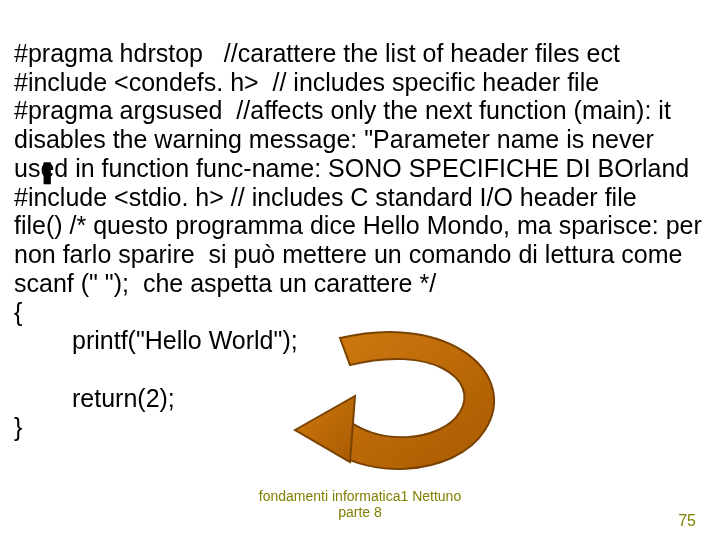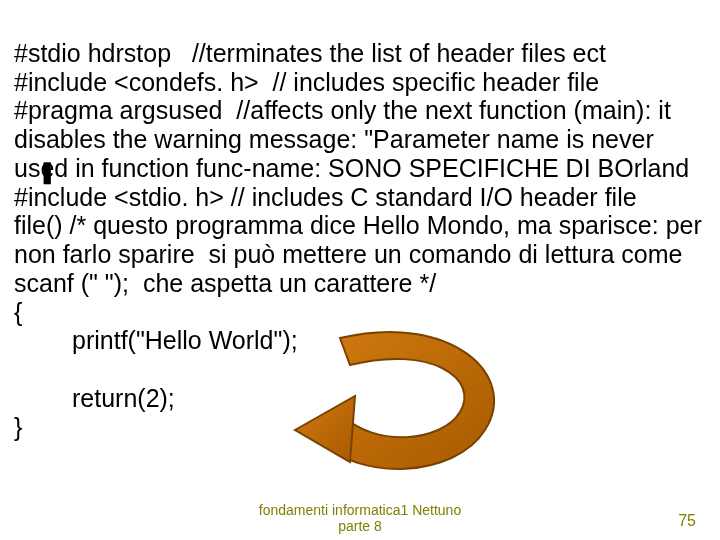--- a/index.html
+++ b/index.html
@@ -54,21 +54,21 @@
     position: absolute;
     left: 280px;
     top: 320px;
     width: 230px;
     height: 160px;
     z-index: 5;
   }
 
   .footer-center {
     position: absolute;
-    bottom: 6px;
+    bottom: 20px;
     left: 0;
     width: 720px;
     text-align: center;
     color: #808000;
     font-size: 14px;
     line-height: 1.15;
   }
   .footer-right {
     position: absolute;
     bottom: 10px;
@@ -82,21 +82,21 @@
 
 <div class="slide">
 
   <div class="hl hl1"></div>
   <div class="hl hl2"></div>
   <div class="hl hl3"></div>
 
   <div class="bullet-marker">❚</div>
 
   <div class="code-text">
-<span>#stdio hdrstop   //terminates the list of header files ect</span>
+<span>#pragma hdrstop   //carattere the list of header files ect</span>
 <span>#include &lt;condefs. h&gt;  // includes specific header file</span>
 <span>#pragma argsused  //affects only the next function (main): it disables the warning message: "Parameter name is never used in function func-name: SONO SPECIFICHE DI BOrland</span>
 <span>#include &lt;stdio. h&gt; // includes C standard I/O header file</span>
 <span>file() /* questo programma dice Hello Mondo, ma sparisce: per  non farlo sparire  si può mettere un comando di lettura come  scanf (" ");  che aspetta un carattere */</span>
 <span>{</span>
 <span class="indent">printf("Hello World");</span>
 <span></span>
 <span class="indent">return(2);</span>
 <span>}</span>
 </div>

